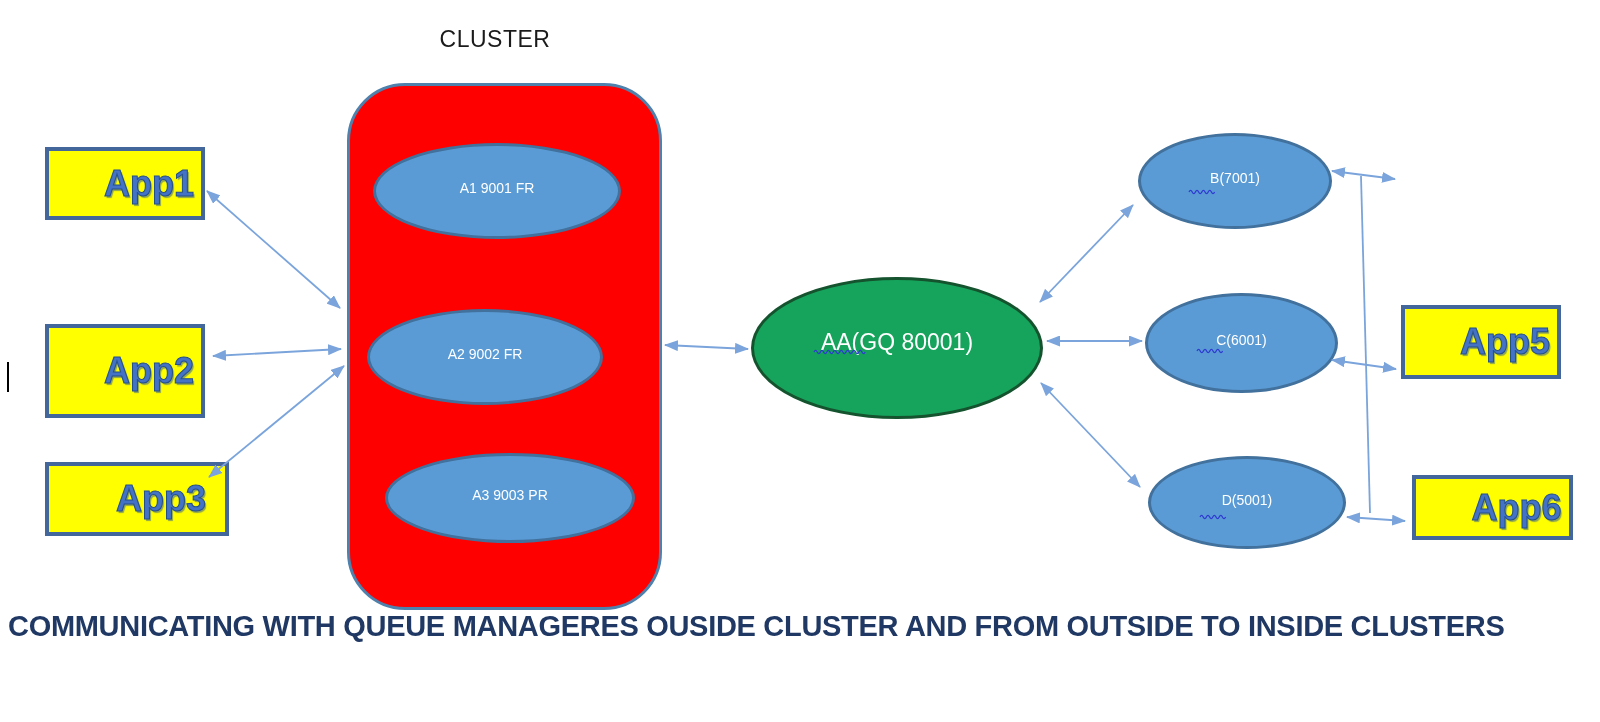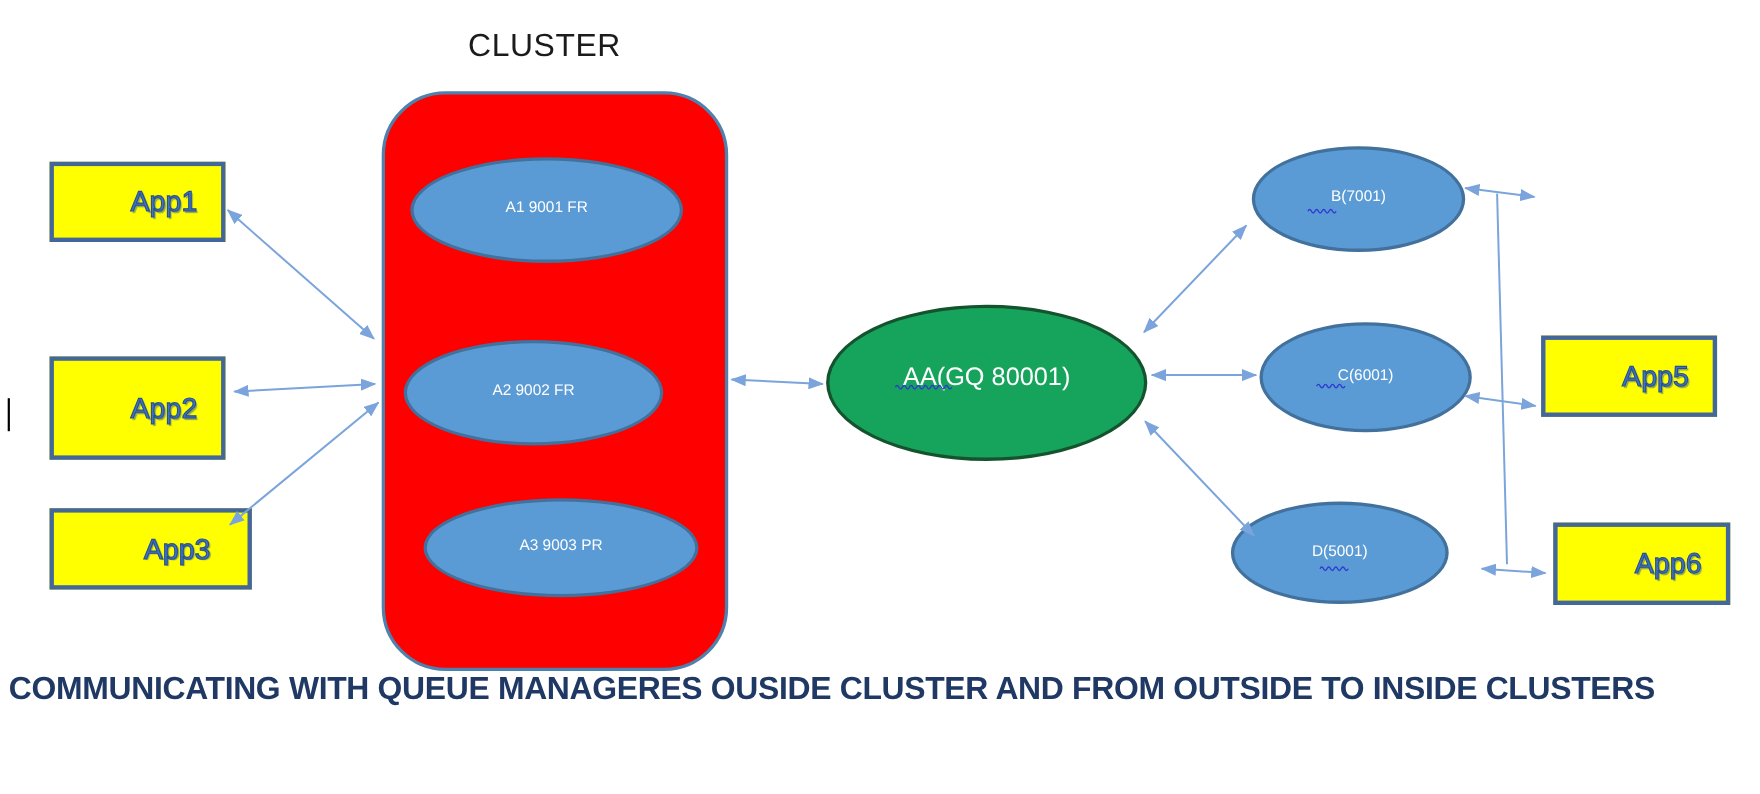--- a/index.html
+++ b/index.html
@@ -8,43 +8,43 @@
 
   
   .abs{position:absolute;box-sizing:border-box;}
   .ellipse{border-radius:50%;display:flex;align-items:center;justify-content:center;
            color:var(--c-node_text,#fff);font-size:14px;}
   .qm{background:var(--c-node_fill,#5b9bd5);border:3px solid var(--c-node_border,#41719c);}
   .label-pad{padding-bottom:6px;}
 
   .appbox{background:var(--c-app_fill,#ffff00);border:4px solid var(--c-app_border,#44679b);
           display:flex;align-items:center;justify-content:center;}
-  .appbox span{font-size:26px;font-weight:normal;color:var(--c-app_text,#4472c4);
+  .appbox span{font-size:36px;font-weight:bold;color:var(--c-app_text,#4472c4);
           -webkit-text-stroke:1px #24508c;text-shadow:1.5px 1.5px 1px rgba(46,87,151,.55);margin-left:48px;}
 
   
   #cursor-bar{left:7px;top:362px;width:2px;height:30px;background:#000;}
-  #cluster-caption{left:400px;top:26px;width:190px;text-align:center;font-size:29px;color:#1b1b1b;letter-spacing:.5px;}
+  #cluster-caption{left:400px;top:26px;width:190px;text-align:center;font-size:23px;color:#1b1b1b;letter-spacing:.5px;}
   #cluster-box{left:347px;top:83px;width:315px;height:527px;border-radius:58px;
                background:var(--c-cluster_fill,#fe0000);border:3px solid #4f81ad;}
   #qm-a1{left:373px;top:143px;width:248px;height:96px;}
   #qm-a2{left:367px;top:309px;width:236px;height:96px;}
   #qm-a3{left:385px;top:453px;width:250px;height:90px;}
   #app1{left:45px;top:147px;width:160px;height:73px;}
   #app2{left:45px;top:324px;width:160px;height:94px;}
   #app3{left:45px;top:462px;width:184px;height:74px;}
   #gateway{left:751px;top:277px;width:292px;height:142px;font-size:23px;
            background:var(--c-gateway_fill,#16a45c);border:3px solid #14532d;}
   #gateway .label-pad{padding-bottom:12px;}
   #qm-b{left:1138px;top:133px;width:194px;height:96px;}
   #qm-c{left:1145px;top:293px;width:193px;height:100px;}
-  #qm-d{left:1119px;top:456px;width:198px;height:93px;}
+  #qm-d{left:1148px;top:456px;width:198px;height:93px;}
   #app4{left:1401px;top:141px;width:160px;height:75px;}
   #app5{left:1401px;top:305px;width:160px;height:74px;}
-  #app6{left:1412px;top:475px;width:161px;height:75px;}
+  #app6{left:1412px;top:475px;width:161px;height:65px;}
   #diagram-title{left:8px;top:610px;width:1590px;font-size:29px;font-weight:bold;
                  color:var(--c-title_text,#1f3864);letter-spacing:-0.3px;white-space:nowrap;}
   #arrow-layer{position:absolute;left:0;top:0;width:1600px;height:722px;pointer-events:none;}
 </style>
 </head>
 <body>
 
 <div class="canvas">
 
   <div class="abs" id="cursor-bar"></div>

